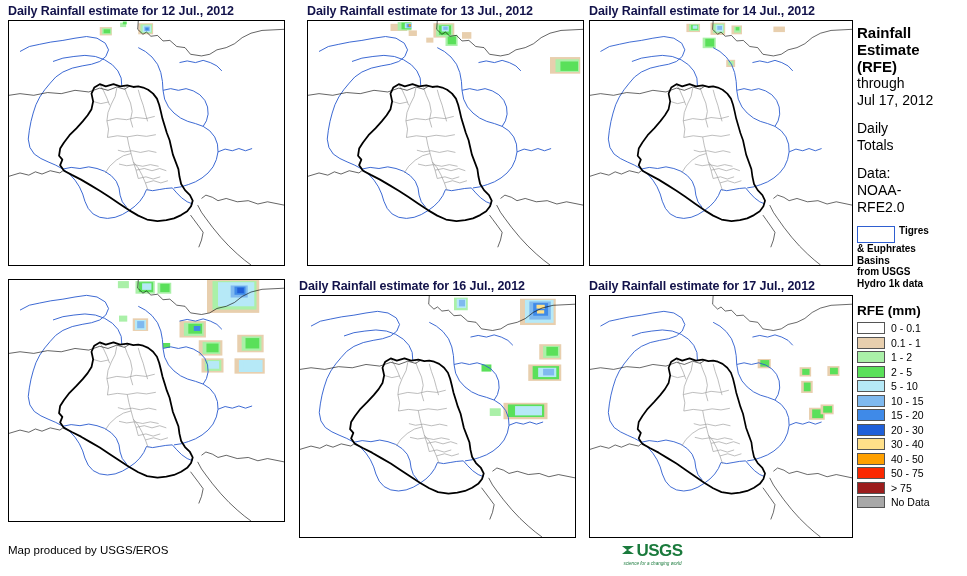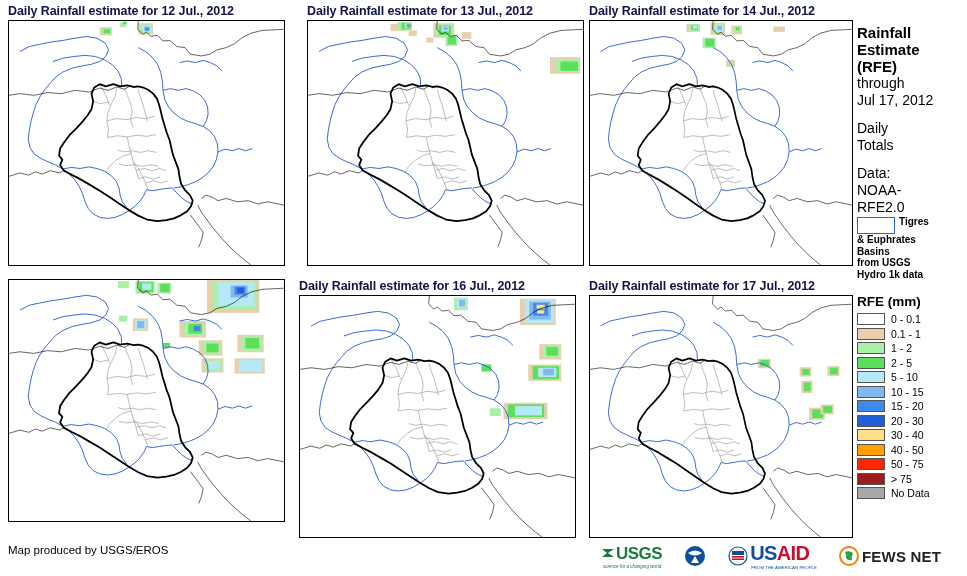--- a/index.html
+++ b/index.html
@@ -15,37 +15,37 @@
              overflow:hidden;box-sizing:border-box;}
 
   .map-svg{position:absolute;left:0;top:0;width:100%;height:100%;display:block;}
 
   
   #sidebar{position:absolute;left:857px;top:0;width:110px;height:576px;}
   .side-head{font-size:15px;font-weight:bold;line-height:17px;color:#000;}
   .side-sub{font-size:14px;line-height:17px;color:#000;}
   .side-blk{font-size:14px;line-height:17px;color:#000;}
 
-  .basin-key{display:flex;align-items:flex-start;gap:4px;}
+  .basin-key{margin-top:9px;display:flex;align-items:flex-start;gap:4px;}
   .basin-swatch{width:36px;height:15px;border:1.4px solid #2f5fd0;background:#fff;
                 flex:0 0 auto;margin-top:1px;}
   .basin-txt{font-size:10px;line-height:11.5px;font-weight:bold;color:#000;}
   .basin-txt2{font-size:10px;line-height:11.5px;font-weight:bold;color:#000;
               margin-top:0;}
 
   .rfe-title{font-size:13.5px;font-weight:bold;margin-top:14px;margin-bottom:3px;}
   .lg-row{display:flex;align-items:center;height:14.5px;}
   .lg-sw{width:28px;height:12px;border:1px solid #555;box-sizing:border-box;
          flex:0 0 auto;}
   .lg-lb{font-size:10.5px;margin-left:6px;white-space:nowrap;}
 
   
   #credit{position:absolute;left:8px;top:544px;font-size:11.5px;color:#000;}
   #logos{position:absolute;left:601px;top:541px;height:30px;
-         display:flex;align-items:center;gap:22px;}
+         display:flex;align-items:center;gap:22px;flex-direction:column;}
   .logo-txt{font-weight:bold;}
 </style>
 </head>
 <body>
 
 <div class="panel" style="left:8px;top:4px;width:277px;">
   <div class="panel-title">Daily Rainfall estimate for 12 Jul., 2012</div>
   <div class="map-frame" style="width:277px;height:246px;">
       <svg class="map-svg" viewBox="0 0 1000 880" preserveAspectRatio="none">
         <g>

